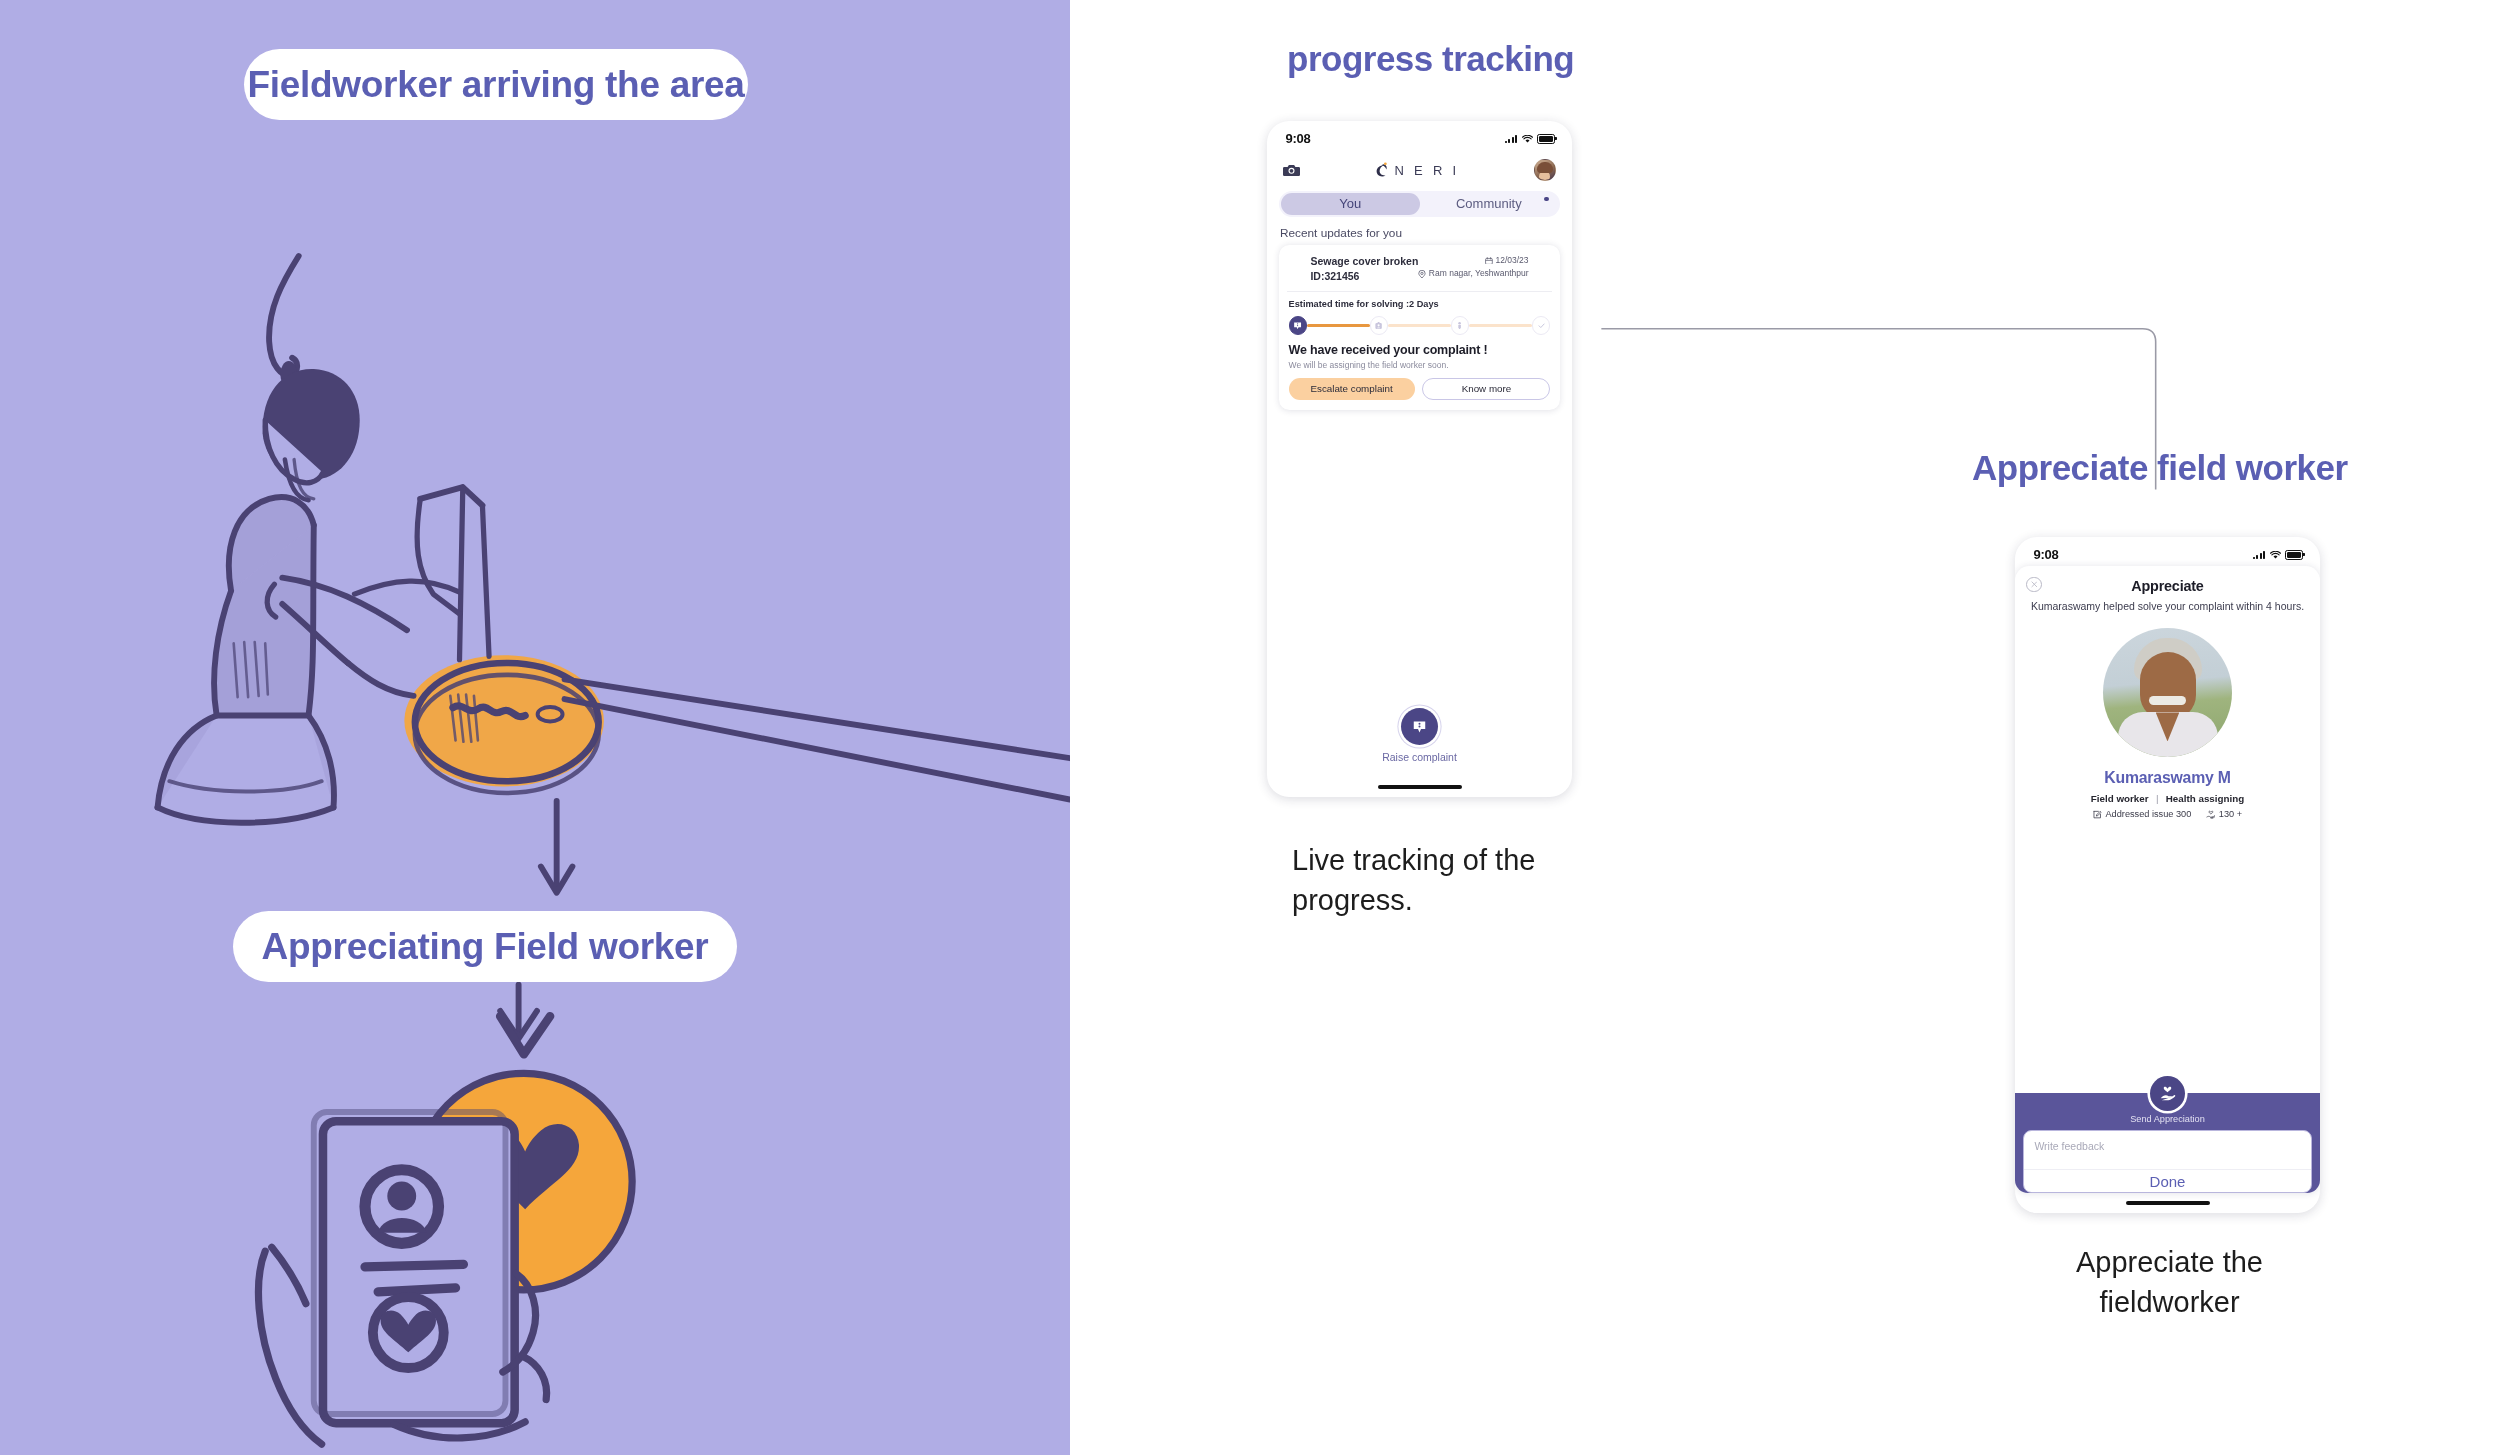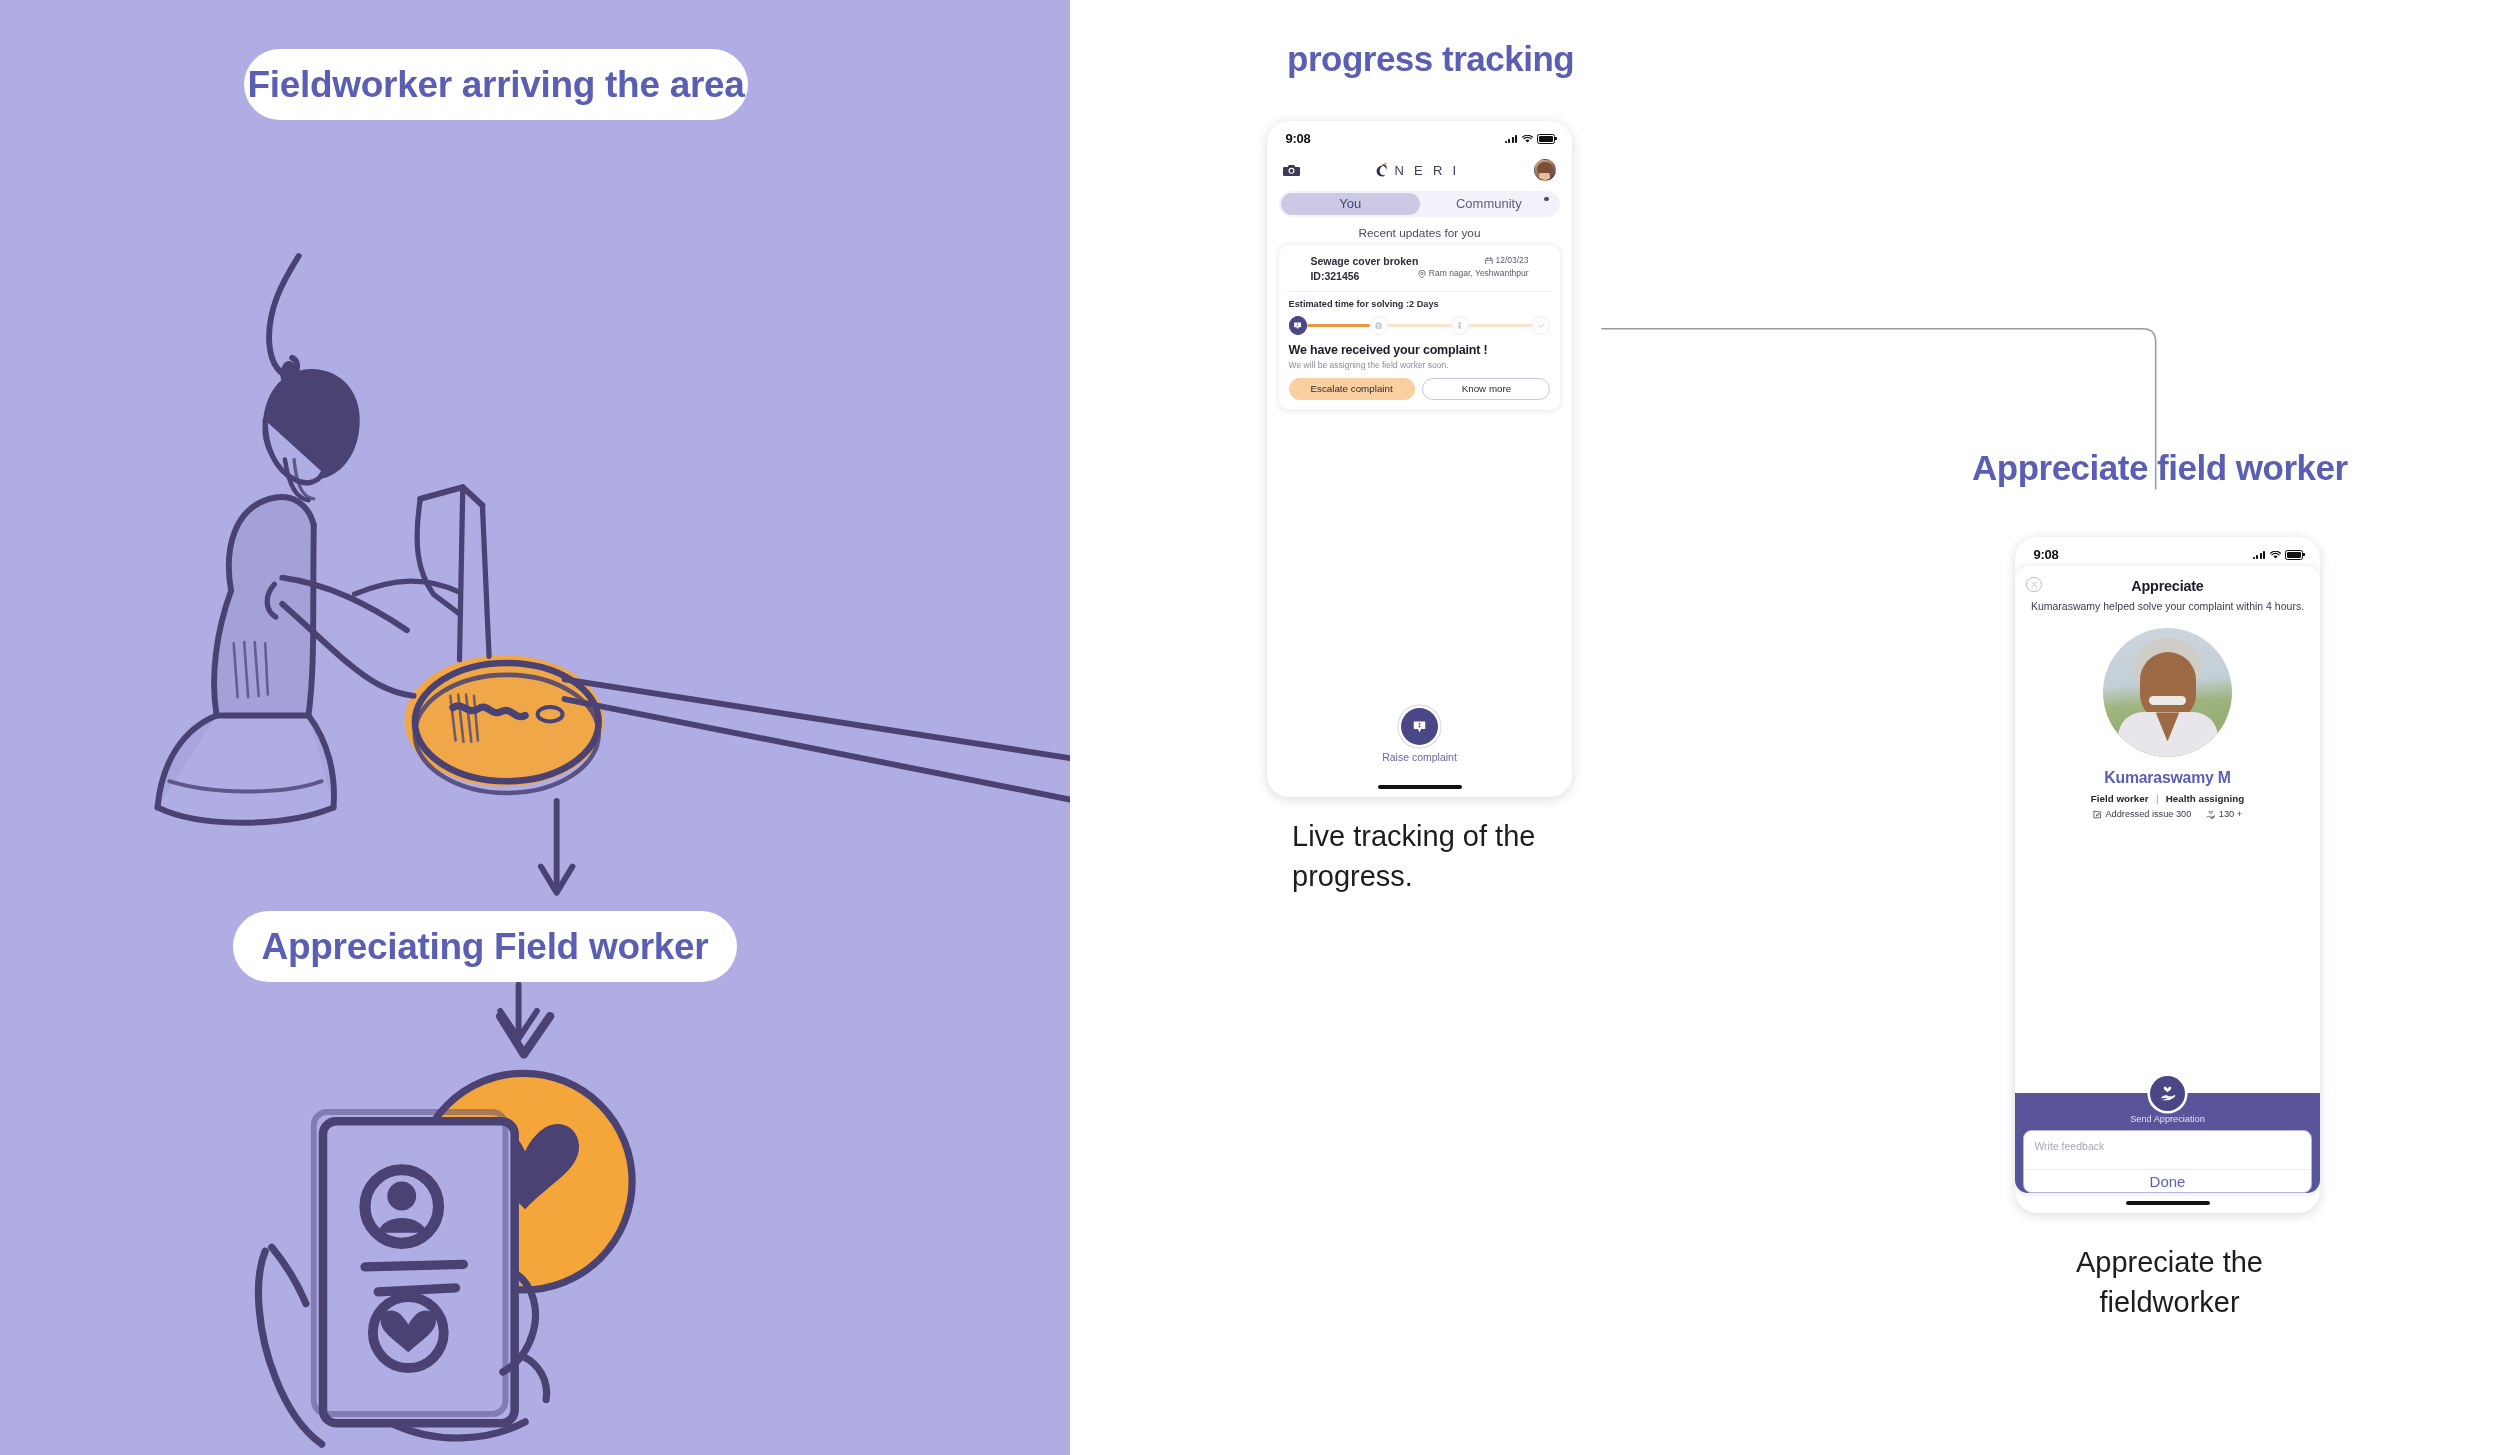--- a/index.html
+++ b/index.html
@@ -29,21 +29,21 @@
   
   .right-panel{position:absolute;left:1070px;top:0;width:1443px;height:1456px;background:#fff;}
   .section-title{
     position:absolute;color:#5b5fb3;font-weight:bold;letter-spacing:-0.5px;
   }
   .title-progress{left:217px;top:39px;font-size:35px;}
   .title-appreciate{left:902px;top:448px;font-size:35px;}
   .caption{
     position:absolute;color:#1d1d1d;font-size:29px;line-height:1.38;
   }
-  .caption-1{left:222px;top:816px;width:276px;}
+  .caption-1{left:222px;top:840px;width:276px;}
   .caption-2{left:988px;top:1242px;width:223px;text-align:center;}
 
   .connector{position:absolute;left:1562px;top:263px;width:656px;height:302px;pointer-events:none;}
 
   
   .phone{
     position:absolute;background:#ffffff;border-radius:22px;
     box-shadow:0 2px 10.5px rgba(30,30,60,.16);
     overflow:hidden;
   }
@@ -89,21 +89,21 @@
     margin:2.6px 11.8px 0;height:26px;background:#f3f2fb;border-radius:14.4px;
     display:flex;align-items:center;padding:2px;box-sizing:border-box;
   }
   .tab{
     flex:1;height:100%;display:flex;align-items:center;justify-content:center;
     font-size:13px;color:#5c5c80;border-radius:13px;position:relative;
   }
   .tab.active{background:#ccc9e4;color:#45457a;}
   .tab-dot{position:absolute;width:4.6px;height:4.6px;border-radius:50%;background:#4b4686;top:3.9px;right:9.2px;}
 
-  .sec-label{margin:9.2px 13px 5.3px;font-size:11.8px;color:#4a4a63;text-align:center;}
+  .sec-label{margin:9.2px 13px 5.3px;font-size:11.8px;color:#4a4a63;}
 
   
   .card{
     margin:0 11.8px;border-radius:10.5px;background:#fff;
     box-shadow:0 0.7px 5.9px rgba(40,40,80,.13);overflow:hidden;
   }
   .card-top{display:flex;justify-content:center;padding:8.5px 9.8px 7.2px;}
   .c-title{font-size:10.5px;font-weight:bold;color:#2d2d3c;line-height:1.45;}
   .c-id{font-size:10.5px;font-weight:bold;color:#2d2d3c;line-height:1.45;}
   .c-meta{text-align:right;font-size:8.5px;color:#5a5a6e;line-height:1.62;}

